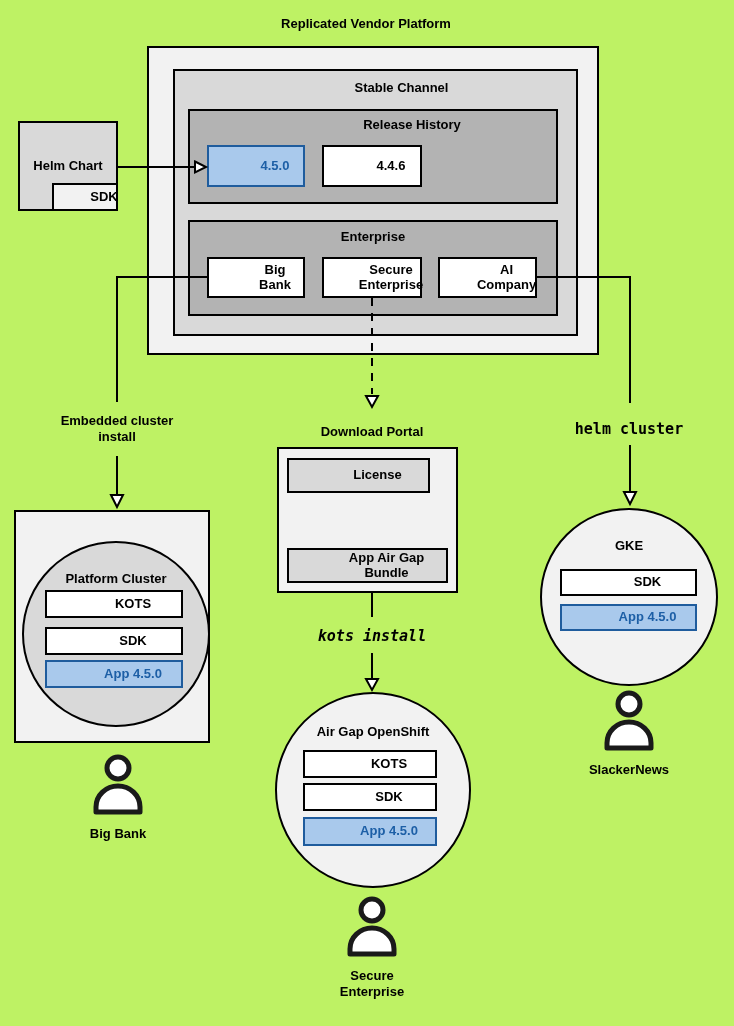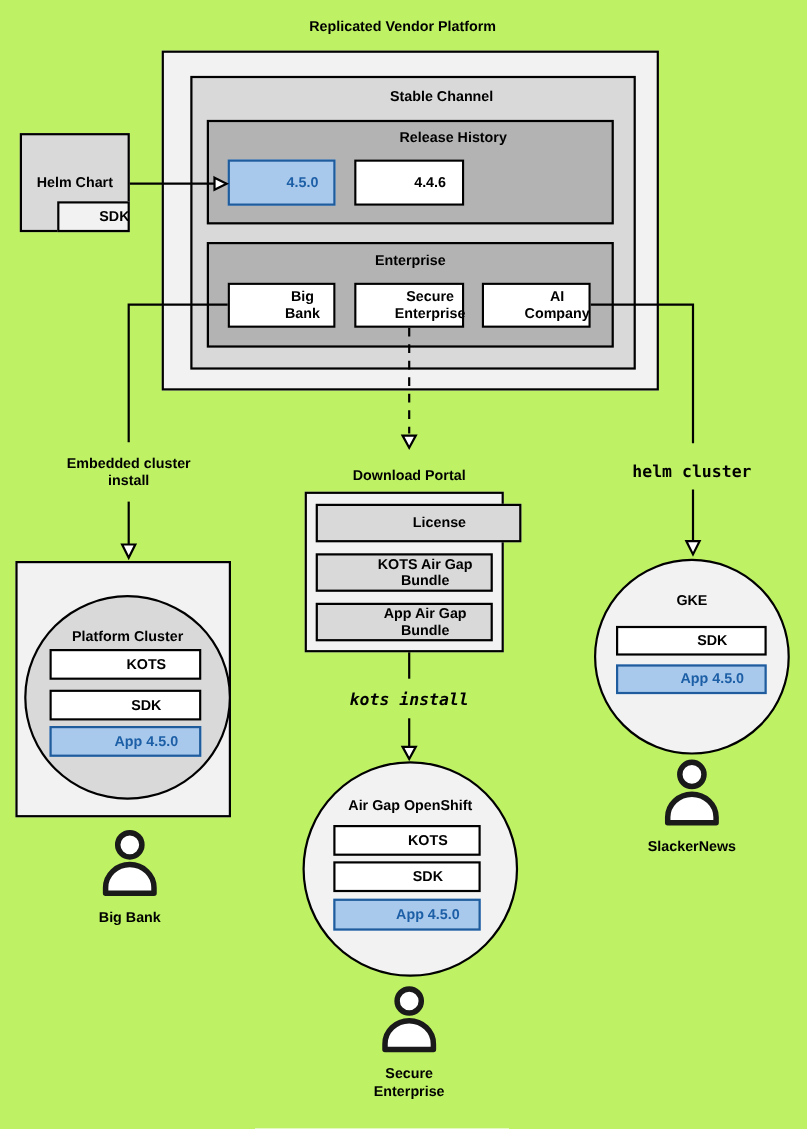--- a/index.html
+++ b/index.html
@@ -55,22 +55,21 @@
   <div class="box f-mid" style="left:18px;top:121px;width:100px;height:90px;"></div>
   <div class="lbl" style="left:18px;top:158px;width:100px;">Helm Chart</div>
   <div class="box f-light cell" style="left:52px;top:183px;width:66px;height:28px;">SDK</div>
 
   <div class="lbl" style="left:57px;top:413px;width:120px;">Embedded cluster install</div>
   <div class="lbl" style="left:298px;top:424px;width:148px;">Download Portal</div>
   <div class="lbl mono" style="left:553px;top:420px;width:152px;">helm cluster</div>
   <div class="lbl mono" style="left:296px;top:627px;width:152px;font-style:italic;">kots install</div>
 
   <div class="box f-light" style="left:277px;top:447px;width:181px;height:146px;"></div>
-  <div class="box f-mid cell" style="left:287px;top:458px;width:187px;height:35px;">License</div>
-  <div class="box f-mid cell" style="left:287px;top:503px;width:161px;height:35px;">KOTS Air Gap Bundle</div>
+  <div class="box f-mid cell" style="left:287px;top:458px;width:143px;height:35px;">License</div>
   <div class="box f-mid cell" style="left:287px;top:548px;width:161px;height:35px;">App Air Gap Bundle</div>
 
   <div class="box f-light" style="left:14px;top:510px;width:196px;height:233px;"></div>
   <div class="box f-mid circle" style="left:22px;top:541px;width:188px;height:186px;"></div>
   <div class="lbl" style="left:22px;top:571px;width:188px;">Platform Cluster</div>
   <div class="box f-white cell" style="left:45px;top:590px;width:138px;height:28px;">KOTS</div>
   <div class="box f-white cell" style="left:45px;top:627px;width:138px;height:28px;">SDK</div>
   <div class="box f-blue cell" style="left:45px;top:660px;width:138px;height:28px;">App 4.5.0</div>
 
   <div class="box f-light circle" style="left:275px;top:692px;width:196px;height:196px;"></div>

